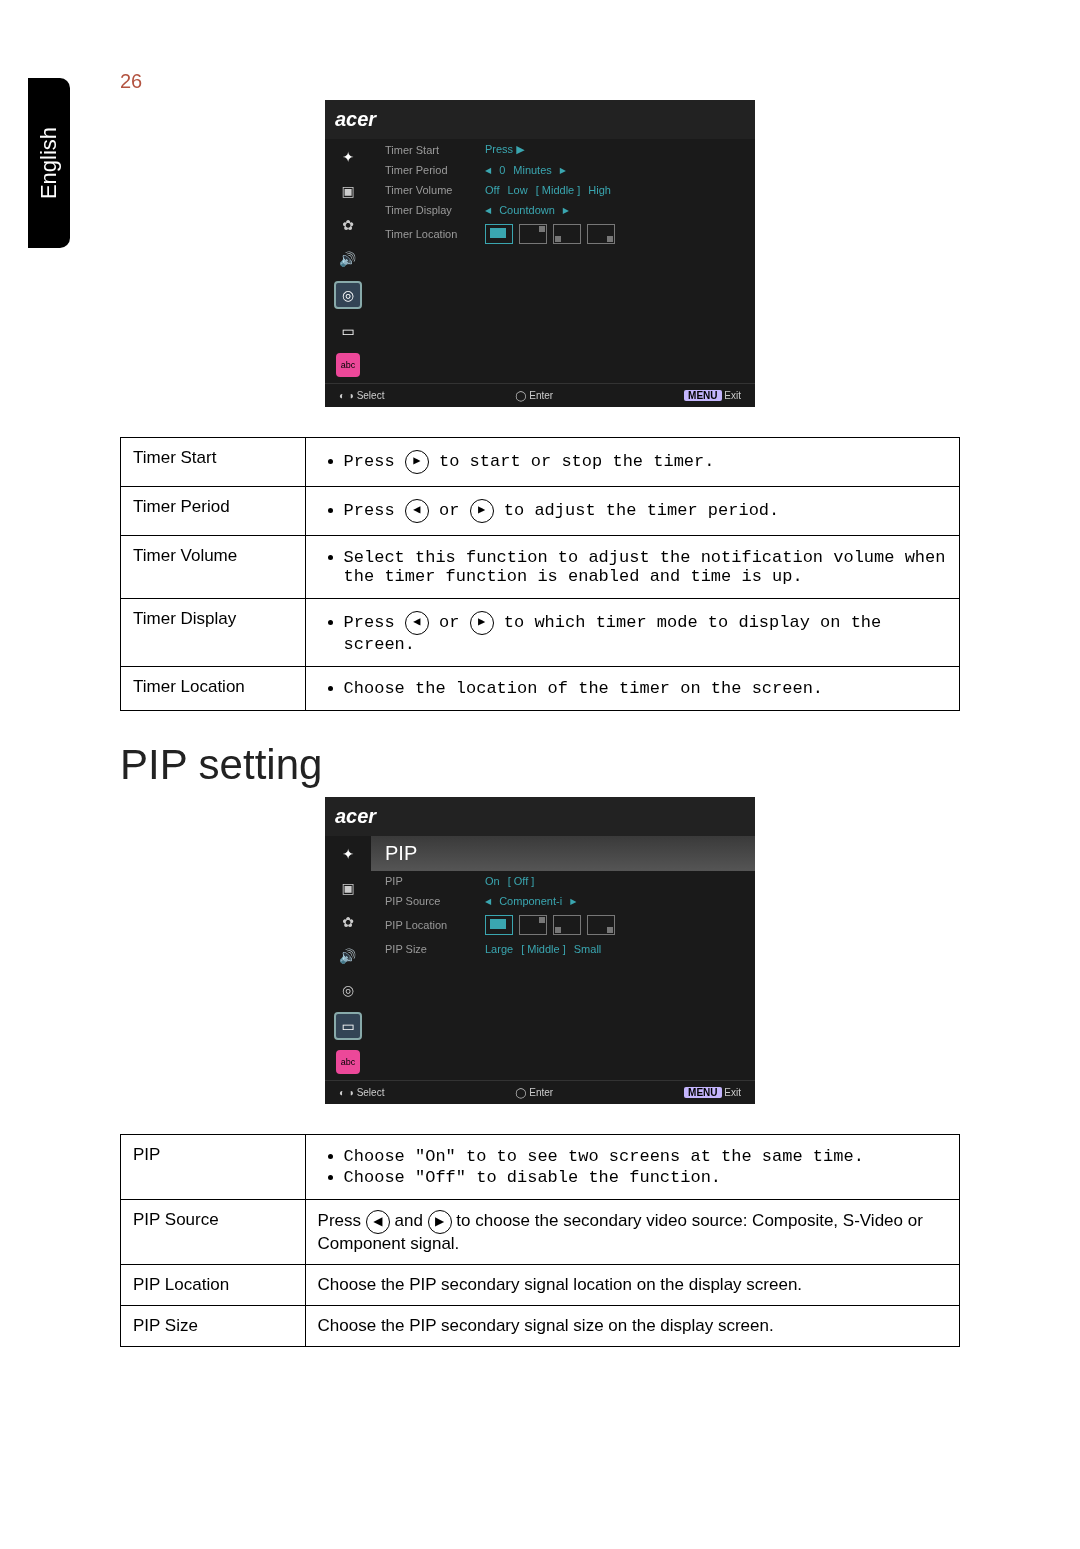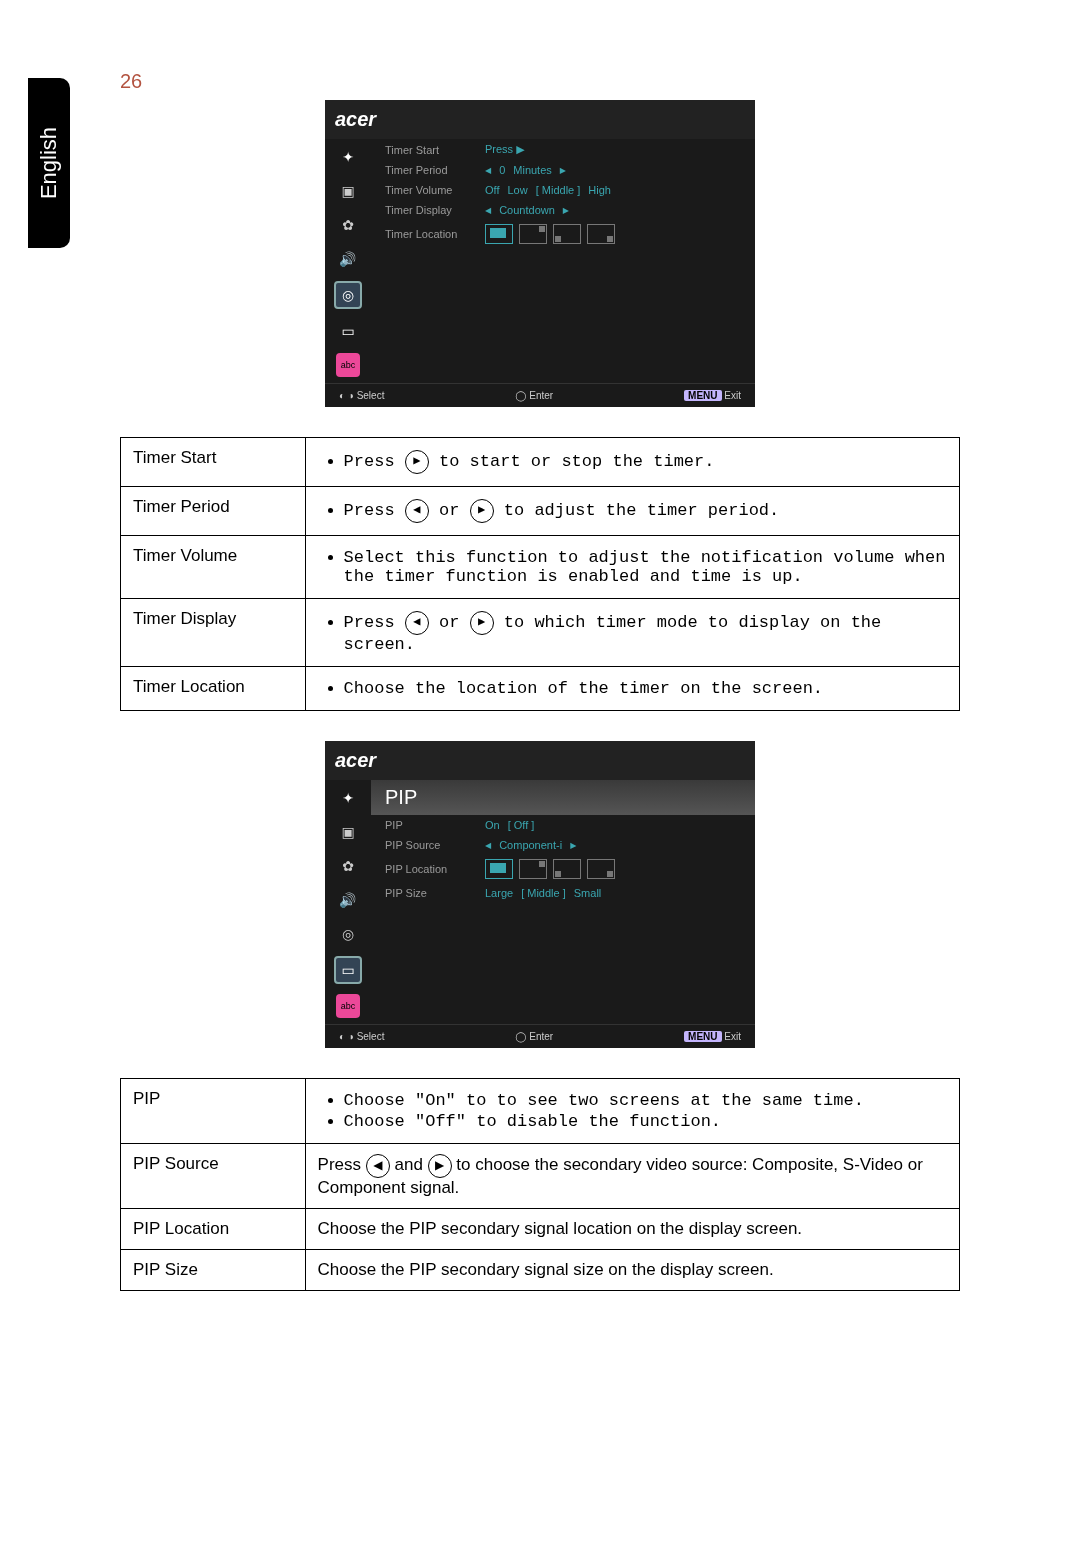--- a/index.html
+++ b/index.html
@@ -283,20 +283,21 @@
       <td class="left">Timer Location</td>
       <td>
         <ul class="cell-list">
               <li>Choose the location of the timer on the screen.</li>
             </ul>
       </td>
     </tr>
   </tbody>
     </table>
 
+  <h1>PIP setting</h1>
 
   <div class="osd">
     <div class="osd-brand">acer</div>
     <div class="osd-body">
       <div class="osd-icons">
         <div class="osd-icon white">✦</div>
         <div class="osd-icon">▣</div>
         <div class="osd-icon">✿</div>
         <div class="osd-icon white">🔊</div>
         <div class="osd-icon">◎</div>

